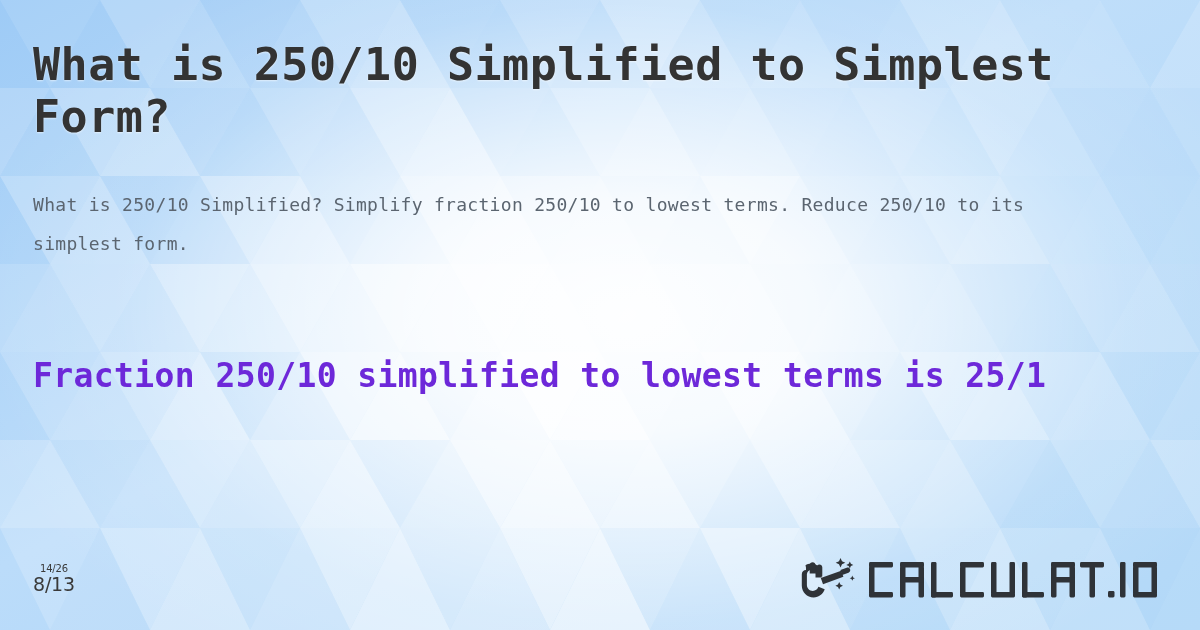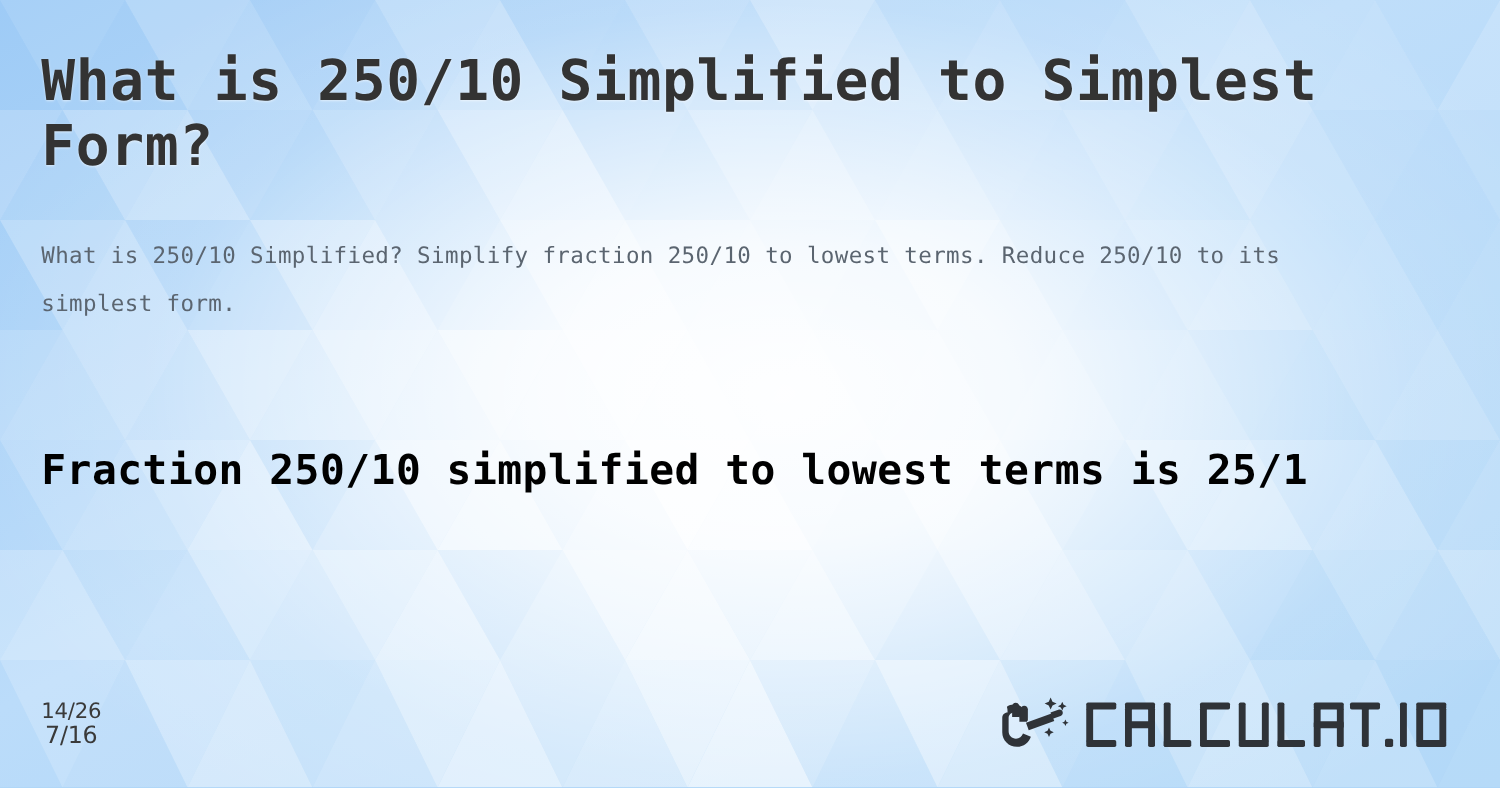--- a/index.html
+++ b/index.html
@@ -84,21 +84,21 @@
     position: absolute;
     left: 33px;
     top: 352px;
     width: 1120px;
     margin: 0;
     font-family: "DejaVu Sans Mono", monospace;
     font-weight: bold;
     font-size: 33px;
     line-height: 48px;
     letter-spacing: 0.4px;
-    color: #000000;
+    color: #6d28d9;
   }
 
   
   .footer {
     position: absolute;
     left: 0;
     right: 0;
     bottom: 22px;
     height: 56px;
     padding: 0 33px;
@@ -118,21 +118,21 @@
     display: flex;
     flex-direction: column;
     align-items: center;
     justify-content: center;
     line-height: 1;
     font-family: "DejaVu Sans", sans-serif;
     color: #3a3a3a;
     padding-bottom: 2px;
   }
   .frac-icon .frac-top {
-    font-size: 17px;
+    font-size: 10px;
     letter-spacing: -0.2px;
   }
   .frac-icon .frac-bottom {
     font-size: 19px;
     letter-spacing: -0.2px;
     margin-top: 1px;
   }
 
   .footer-title {
     font-family: "DejaVu Sans Mono", monospace;
@@ -366,21 +366,21 @@
     <p class="result">Fraction 250/10 simplified to lowest terms is 25/1</p>
 
   </div>
 
   <div class="footer">
 
     <div class="footer-left">
 
       <div class="frac-icon">
         <span class="frac-top">14/26</span>
-        <span class="frac-bottom">7/16</span>
+        <span class="frac-bottom">8/13</span>
       </div>
 
     </div>
 
     <div class="logo">
 
       <svg class="logo-mark" width="62" height="48" viewBox="0 0 62 48" aria-hidden="true">
         <g fill="#2f3338">
 
           <path d="M7 14c-2.4 0-4.2 1.9-4.2 4.3v11.4C2.8 36.2 8 41.4 14.6 41.4

